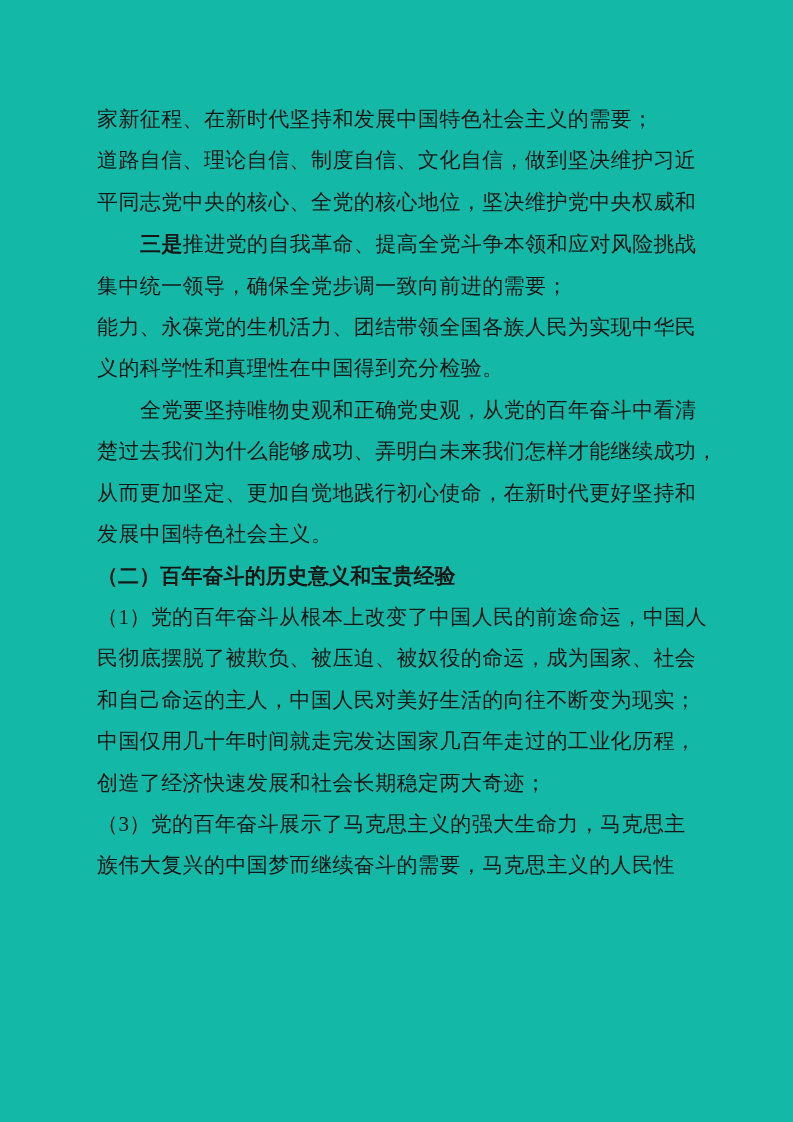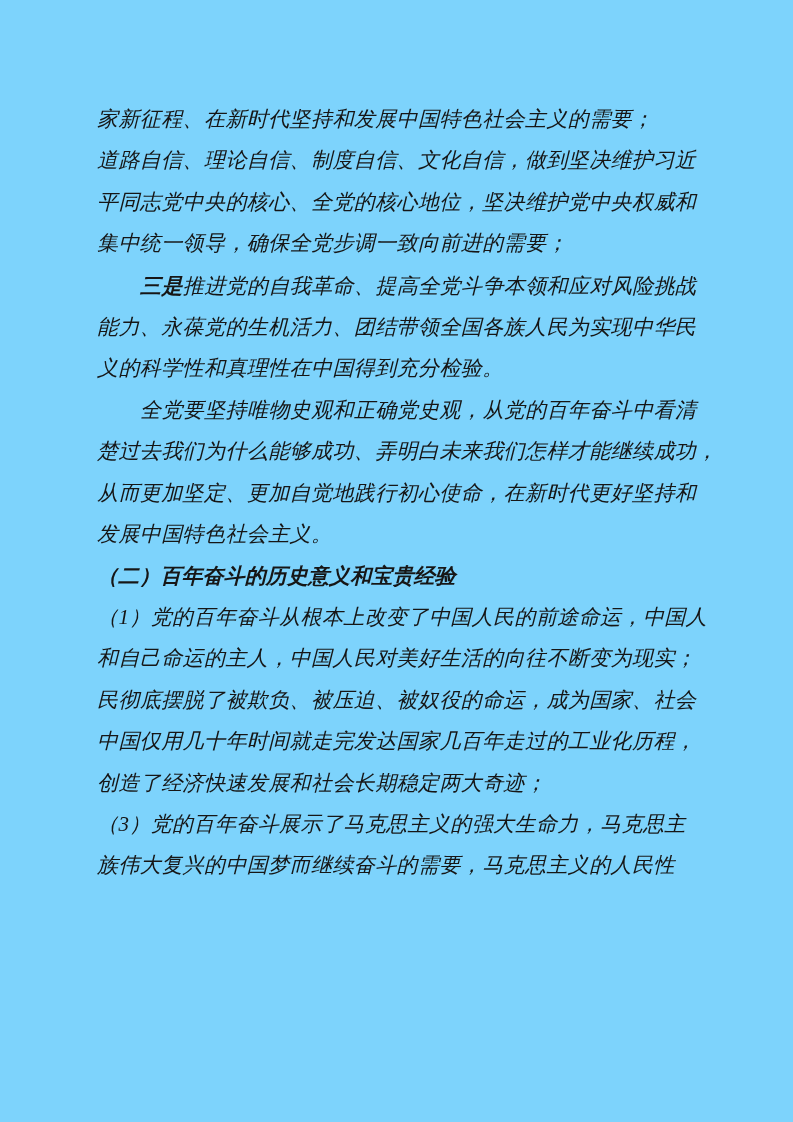--- a/index.html
+++ b/index.html
@@ -4,25 +4,24 @@
 <style>
   html, body {
     margin: 0;
     padding: 0;
     background: #ffffff;
   }
   .page {
     position: relative;
     width: 793px;
     height: 1122px;
-    background: #7dd3fc;
+    background: #14b8a6;
     overflow: hidden;
     font-family: "Liberation Serif", "DejaVu Serif", serif;
     color: #161616;
-    font-style: italic;
   }
   .doc-body {
     position: absolute;
     left: 97px;
     top: 99px;
     width: 600px;
   }
   .line {
     font-size: 21px;
     line-height: 41.4px;
@@ -44,30 +43,30 @@
   }
 </style>
 </head>
 <body>
 
 <div class="page">
   <div class="doc-body">
       <div class="line">家新征程、在新时代坚持和发展中国特色社会主义的需要；</div>
       <div class="line">道路自信、理论自信、制度自信、文化自信，做到坚决维护习近</div>
       <div class="line">平同志党中央的核心、全党的核心地位，坚决维护党中央权威和</div>
+      <div class="line indent"><span class="bold-run">三是</span>推进党的自我革命、提高全党斗争本领和应对风险挑战</div>
       <div class="line">集中统一领导，确保全党步调一致向前进的需要；</div>
-      <div class="line indent"><span class="bold-run">三是</span>推进党的自我革命、提高全党斗争本领和应对风险挑战</div>
       <div class="line">能力、永葆党的生机活力、团结带领全国各族人民为实现中华民</div>
       <div class="line">义的科学性和真理性在中国得到充分检验。</div>
       <div class="line indent">全党要坚持唯物史观和正确党史观，从党的百年奋斗中看清</div>
       <div class="line">楚过去我们为什么能够成功、弄明白未来我们怎样才能继续成功，</div>
       <div class="line">从而更加坚定、更加自觉地践行初心使命，在新时代更好坚持和</div>
       <div class="line">发展中国特色社会主义。</div>
       <div class="line heading">（二）百年奋斗的历史意义和宝贵经验</div>
       <div class="line">（1）党的百年奋斗从根本上改变了中国人民的前途命运，中国人</div>
+      <div class="line">民彻底摆脱了被欺负、被压迫、被奴役的命运，成为国家、社会</div>
       <div class="line">和自己命运的主人，中国人民对美好生活的向往不断变为现实；</div>
-      <div class="line">民彻底摆脱了被欺负、被压迫、被奴役的命运，成为国家、社会</div>
       <div class="line">中国仅用几十年时间就走完发达国家几百年走过的工业化历程，</div>
       <div class="line">创造了经济快速发展和社会长期稳定两大奇迹；</div>
       <div class="line">（3）党的百年奋斗展示了马克思主义的强大生命力，马克思主</div>
       <div class="line">族伟大复兴的中国梦而继续奋斗的需要，马克思主义的人民性</div>
     </div>
 </div>
 
 </body></html>

